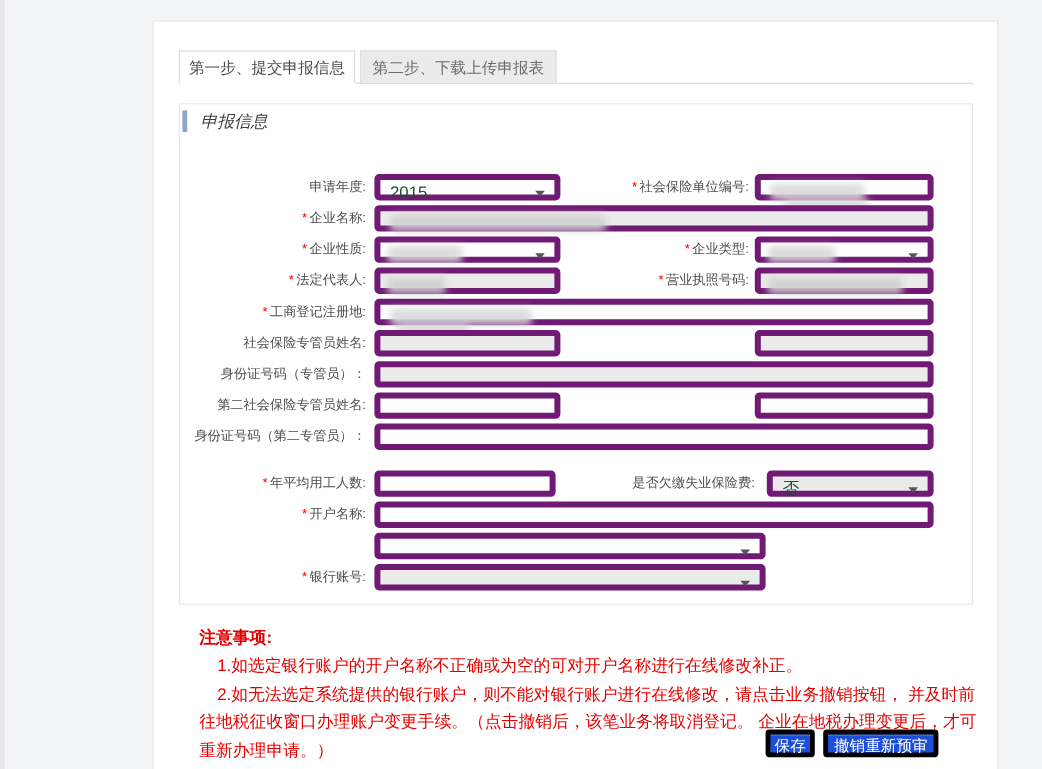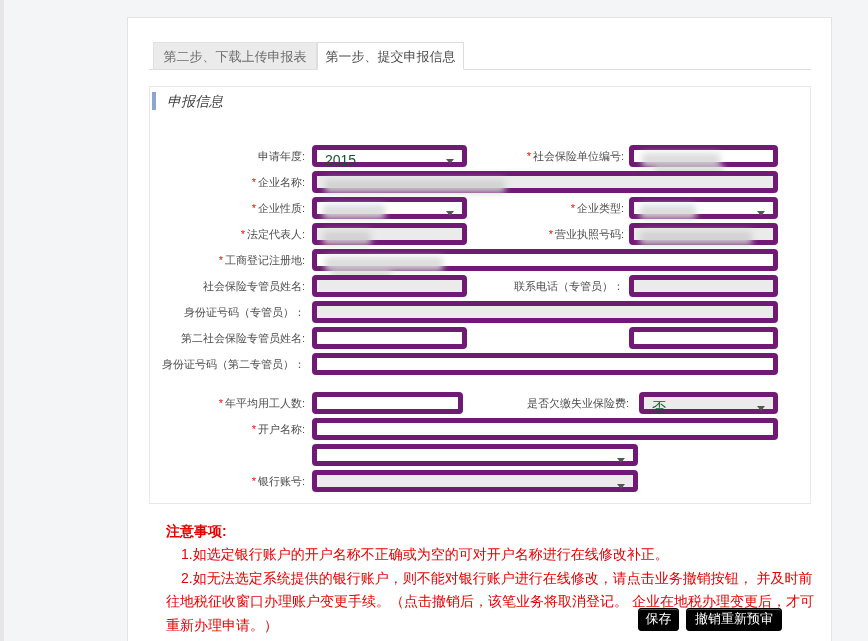--- a/index.html
+++ b/index.html
@@ -43,38 +43,38 @@
            border-left:4px solid transparent; border-right:4px solid transparent;
            border-top:5px solid #555555; }
   .smudge { position:absolute; background:#d9d9d9; border-radius:3px;
             filter:blur(3px); opacity:.9; }
   .smudge.dk { background:#d0d0d0; }
   
   .notes { position:absolute; left:38px; top:501px; width:648px; color:#e60000; }
   .notes-title { font-size:14px; font-weight:bold; line-height:24px; }
   .notes p { font-size:14px; line-height:23.5px; text-indent:15px; }
   
-  .btn { position:absolute; top:590px; height:23px; background:#000000;
-         border:1px solid #000000; border-radius:3px; color:#ffffff;
+  .btn { position:absolute; top:590px; height:23px; background:#1d4ed8;
+         border:4px solid #000000; border-radius:3px; color:#ffffff;
          font-size:13px; line-height:20px; text-align:center; cursor:pointer;
          box-shadow:inset 0 1px 0 rgba(255,255,255,.35); }
   .btn.save { left:510px; width:41px; }
   .btn.cancel { left:558px; width:96px; }
 </style>
 </head>
 <body>
 
 <div class="screen">
   <div class="left-edge"></div>
 
   <div class="panel">
 
     <div class="tabbar">
+      <div class="tab active">第一步、提交申报信息</div>
       <div class="tab inactive">第二步、下载上传申报表</div>
-      <div class="tab active">第一步、提交申报信息</div>
     </div>
 
     <div class="fieldset">
       <div class="accent-bar"></div>
       <div class="section-title">申报信息</div>
 
       <div class="lbl c1" style="top:58px"><span>申请年度:</span></div>
       <div class="f" style="left:162px;top:58px;width:155px">
         <span>2015</span>
         <span class="arrow"></span>
@@ -111,21 +111,20 @@
       </div>
 
       <div class="lbl c1" style="top:162px"><span class="req">*</span><span>工商登记注册地:</span></div>
       <div class="f" style="left:162px;top:162px;width:466px">
         <span class="smudge" style="left:8px;top:3px;width:118px;height:14px"></span>
         <span class="smudge" style="left:14px;top:16px;width:60px;height:9px"></span>
       </div>
 
       <div class="lbl c1" style="top:188px"><span>社会保险专管员姓名:</span></div>
       <div class="f d" style="left:162px;top:188px;width:155px"></div>
-      <div class="lbl c2" style="top:188px"><span>联系电话（专管员）：</span></div>
       <div class="f d" style="left:479px;top:188px;width:149px"></div>
 
       <div class="lbl c1" style="top:214px"><span>身份证号码（专管员）：</span></div>
       <div class="f d" style="left:162px;top:214px;width:466px"></div>
 
       <div class="lbl c1" style="top:240px"><span>第二社会保险专管员姓名:</span></div>
       <div class="f" style="left:162px;top:240px;width:155px"></div>
       <div class="f" style="left:479px;top:240px;width:149px"></div>
 
       <div class="lbl c1" style="top:266px"><span>身份证号码（第二专管员）：</span></div>

